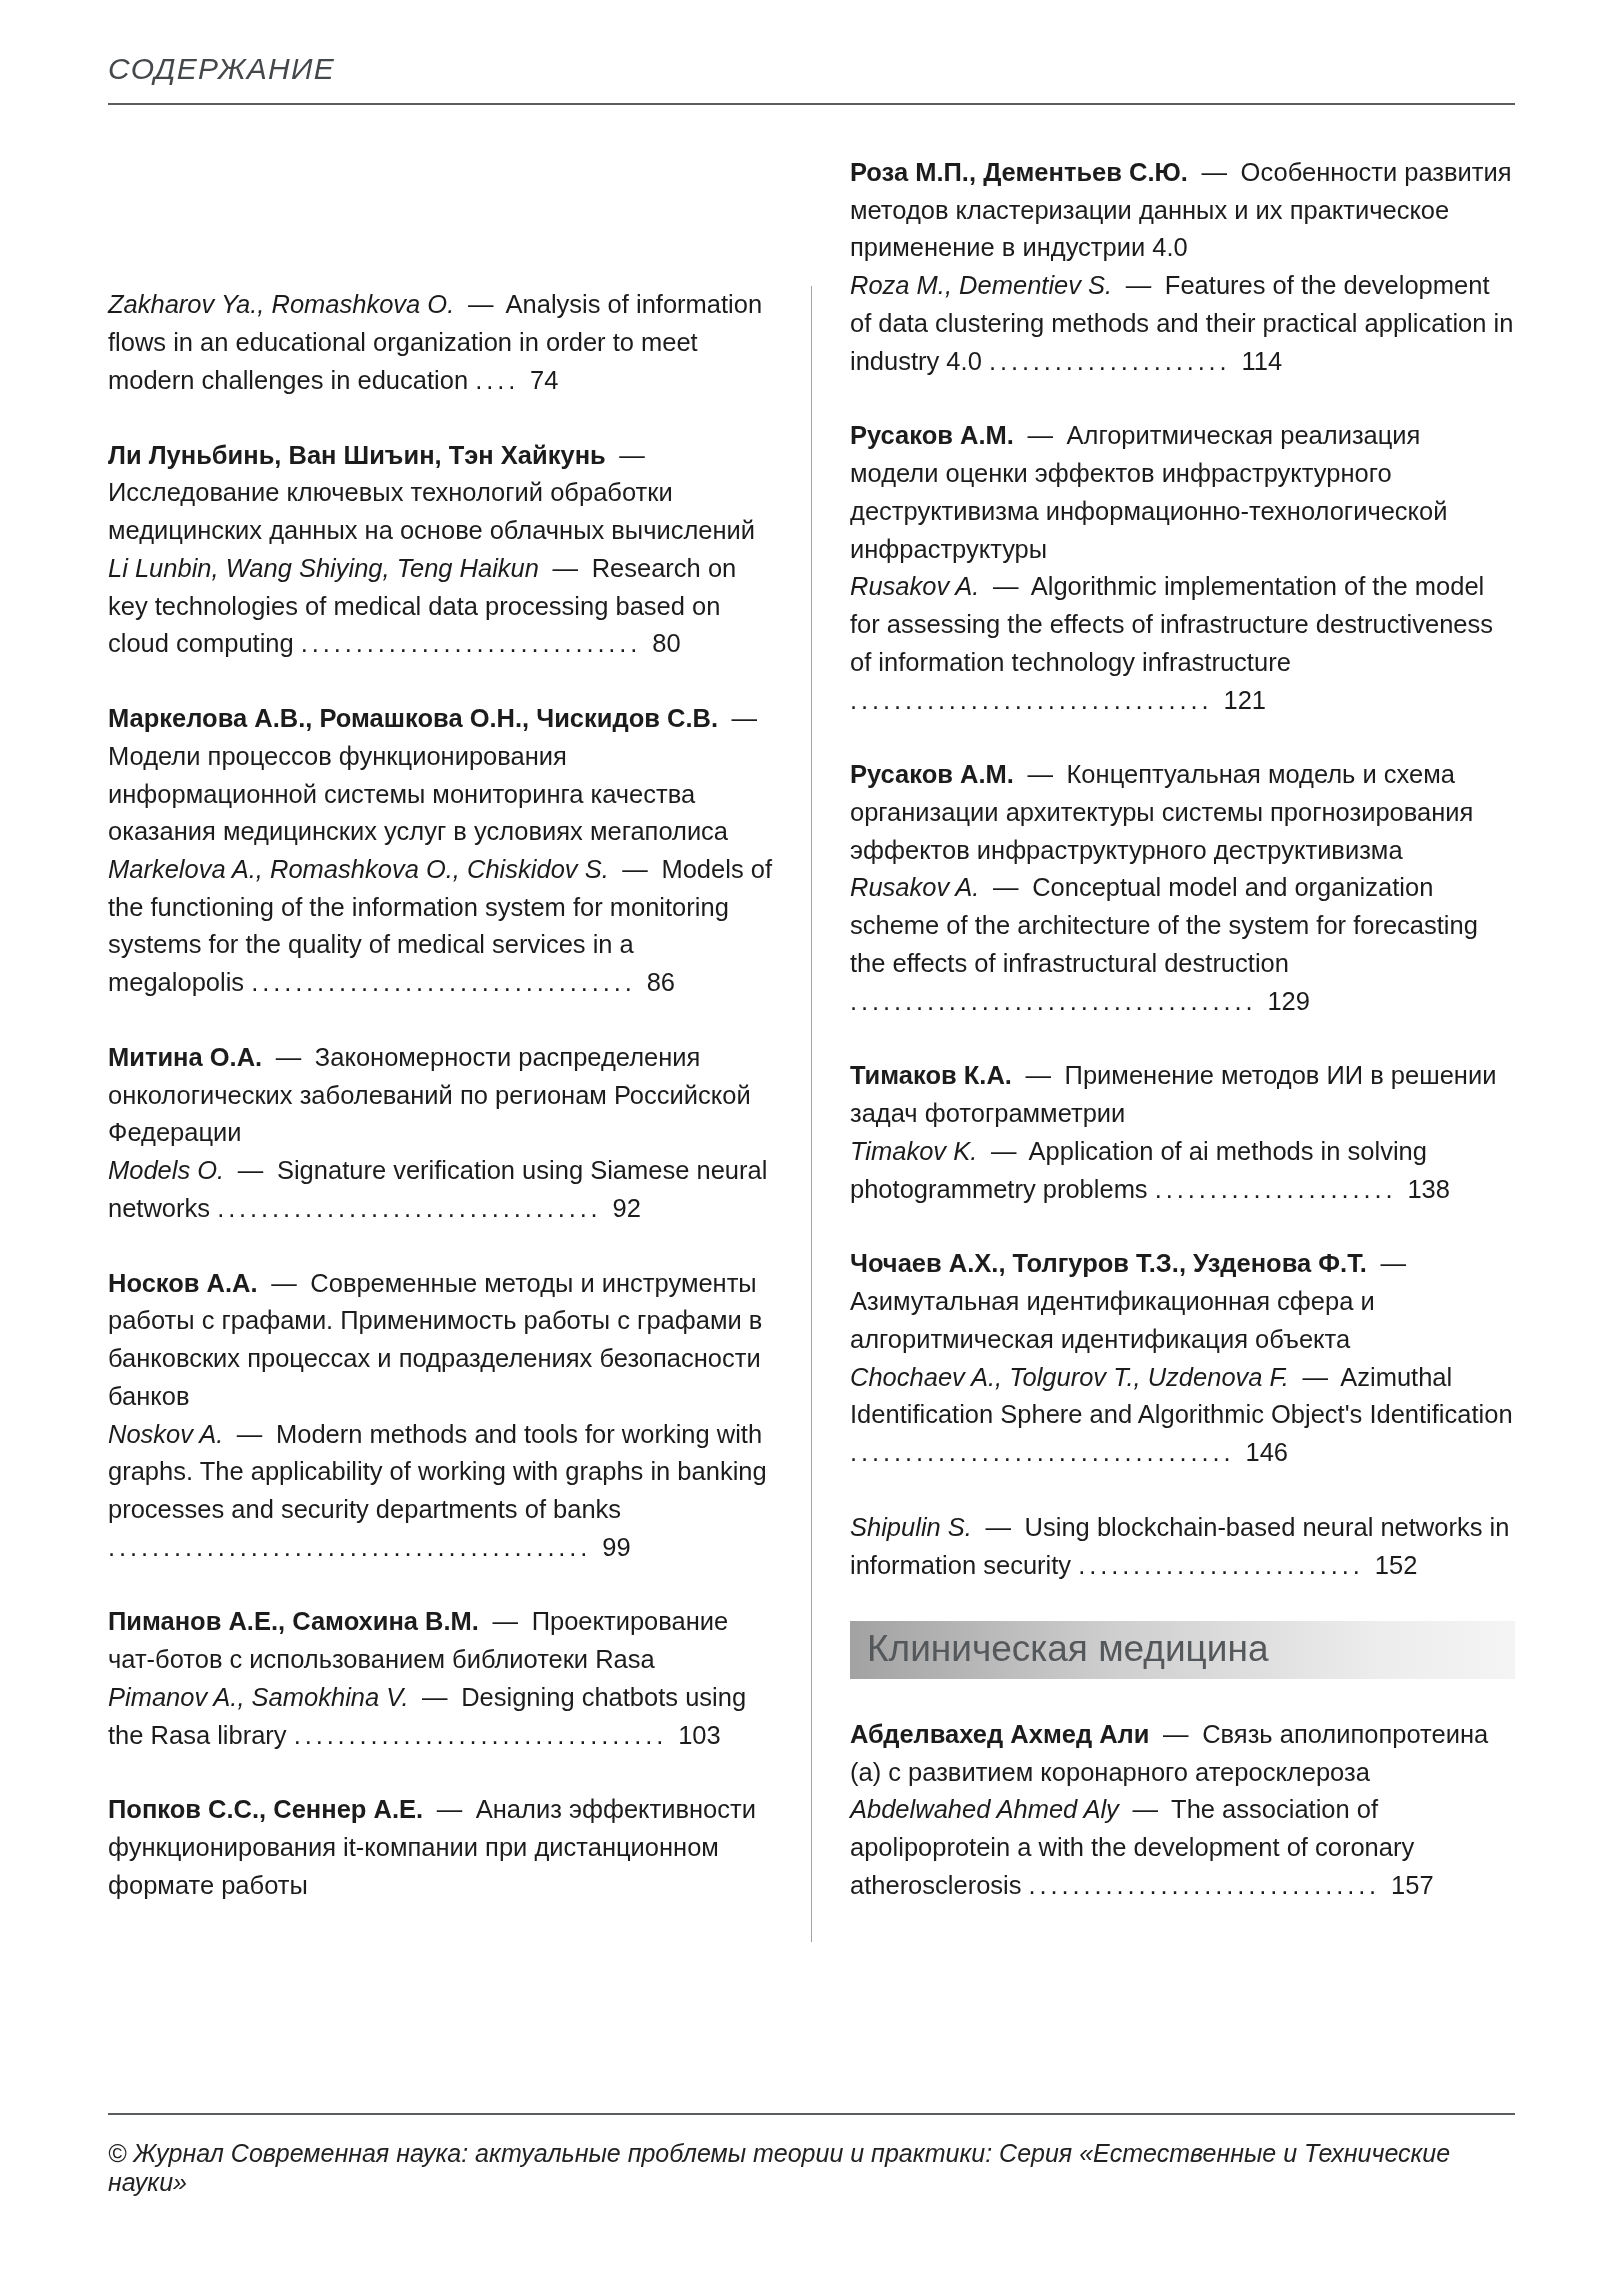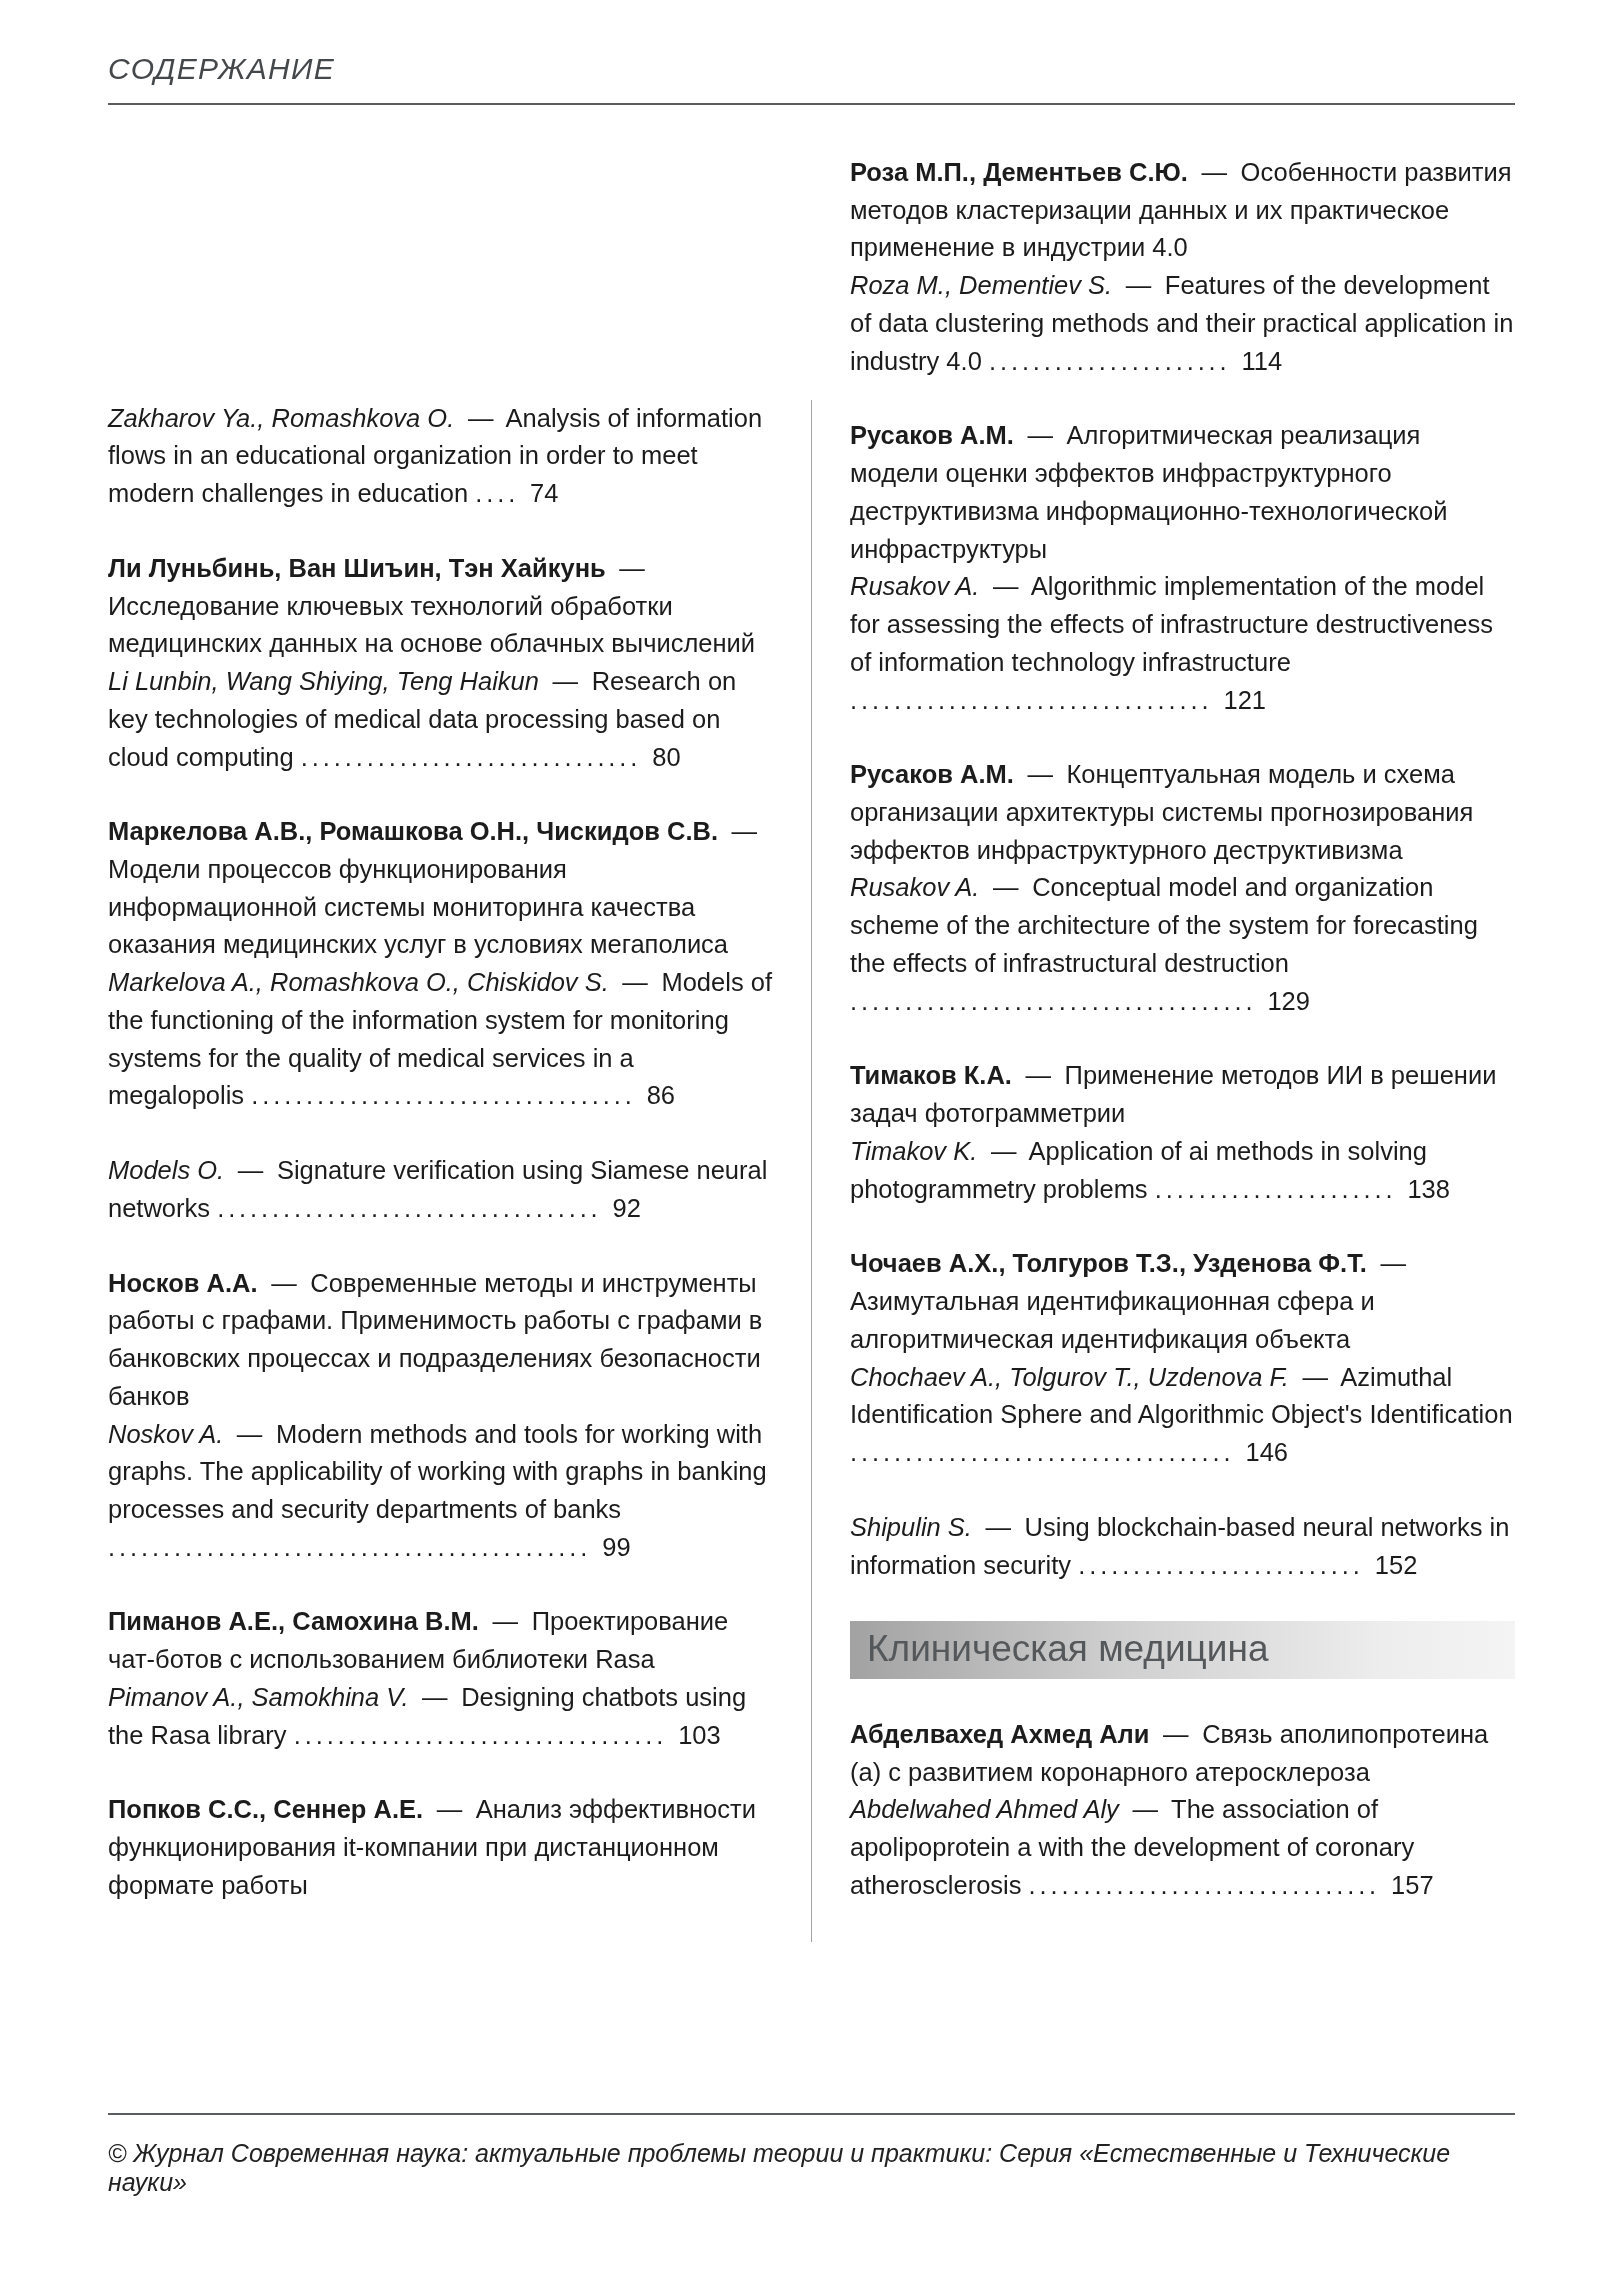--- a/index.html
+++ b/index.html
@@ -100,20 +100,25 @@
     </p>
     <p class="en-part">
       <span class="en-authors">Markelova A., Romashkova O., Chiskidov S.</span>
       <span class="dash">—</span>
       <span class="en-title">Models of the functioning of the information system for monitoring systems for the quality of medical services in a megalopolis</span>
       <span class="leader">...................................</span>
       <span class="page-num">86</span>
     </p>
   </article>
         <article class="entry">
+    <p class="ru-part">
+      <span class="ru-authors">Митина О.А.</span>
+      <span class="dash">—</span>
+      <span class="ru-title">Закономерности распределения онкологических заболеваний по регионам Российской Федерации</span>
+    </p>
     <p class="en-part">
       <span class="en-authors">Models O.</span>
       <span class="dash">—</span>
       <span class="en-title">Signature verification using Siamese neural networks</span>
       <span class="leader">...................................</span>
       <span class="page-num">92</span>
     </p>
   </article>
         <article class="entry">
     <p class="ru-part">

